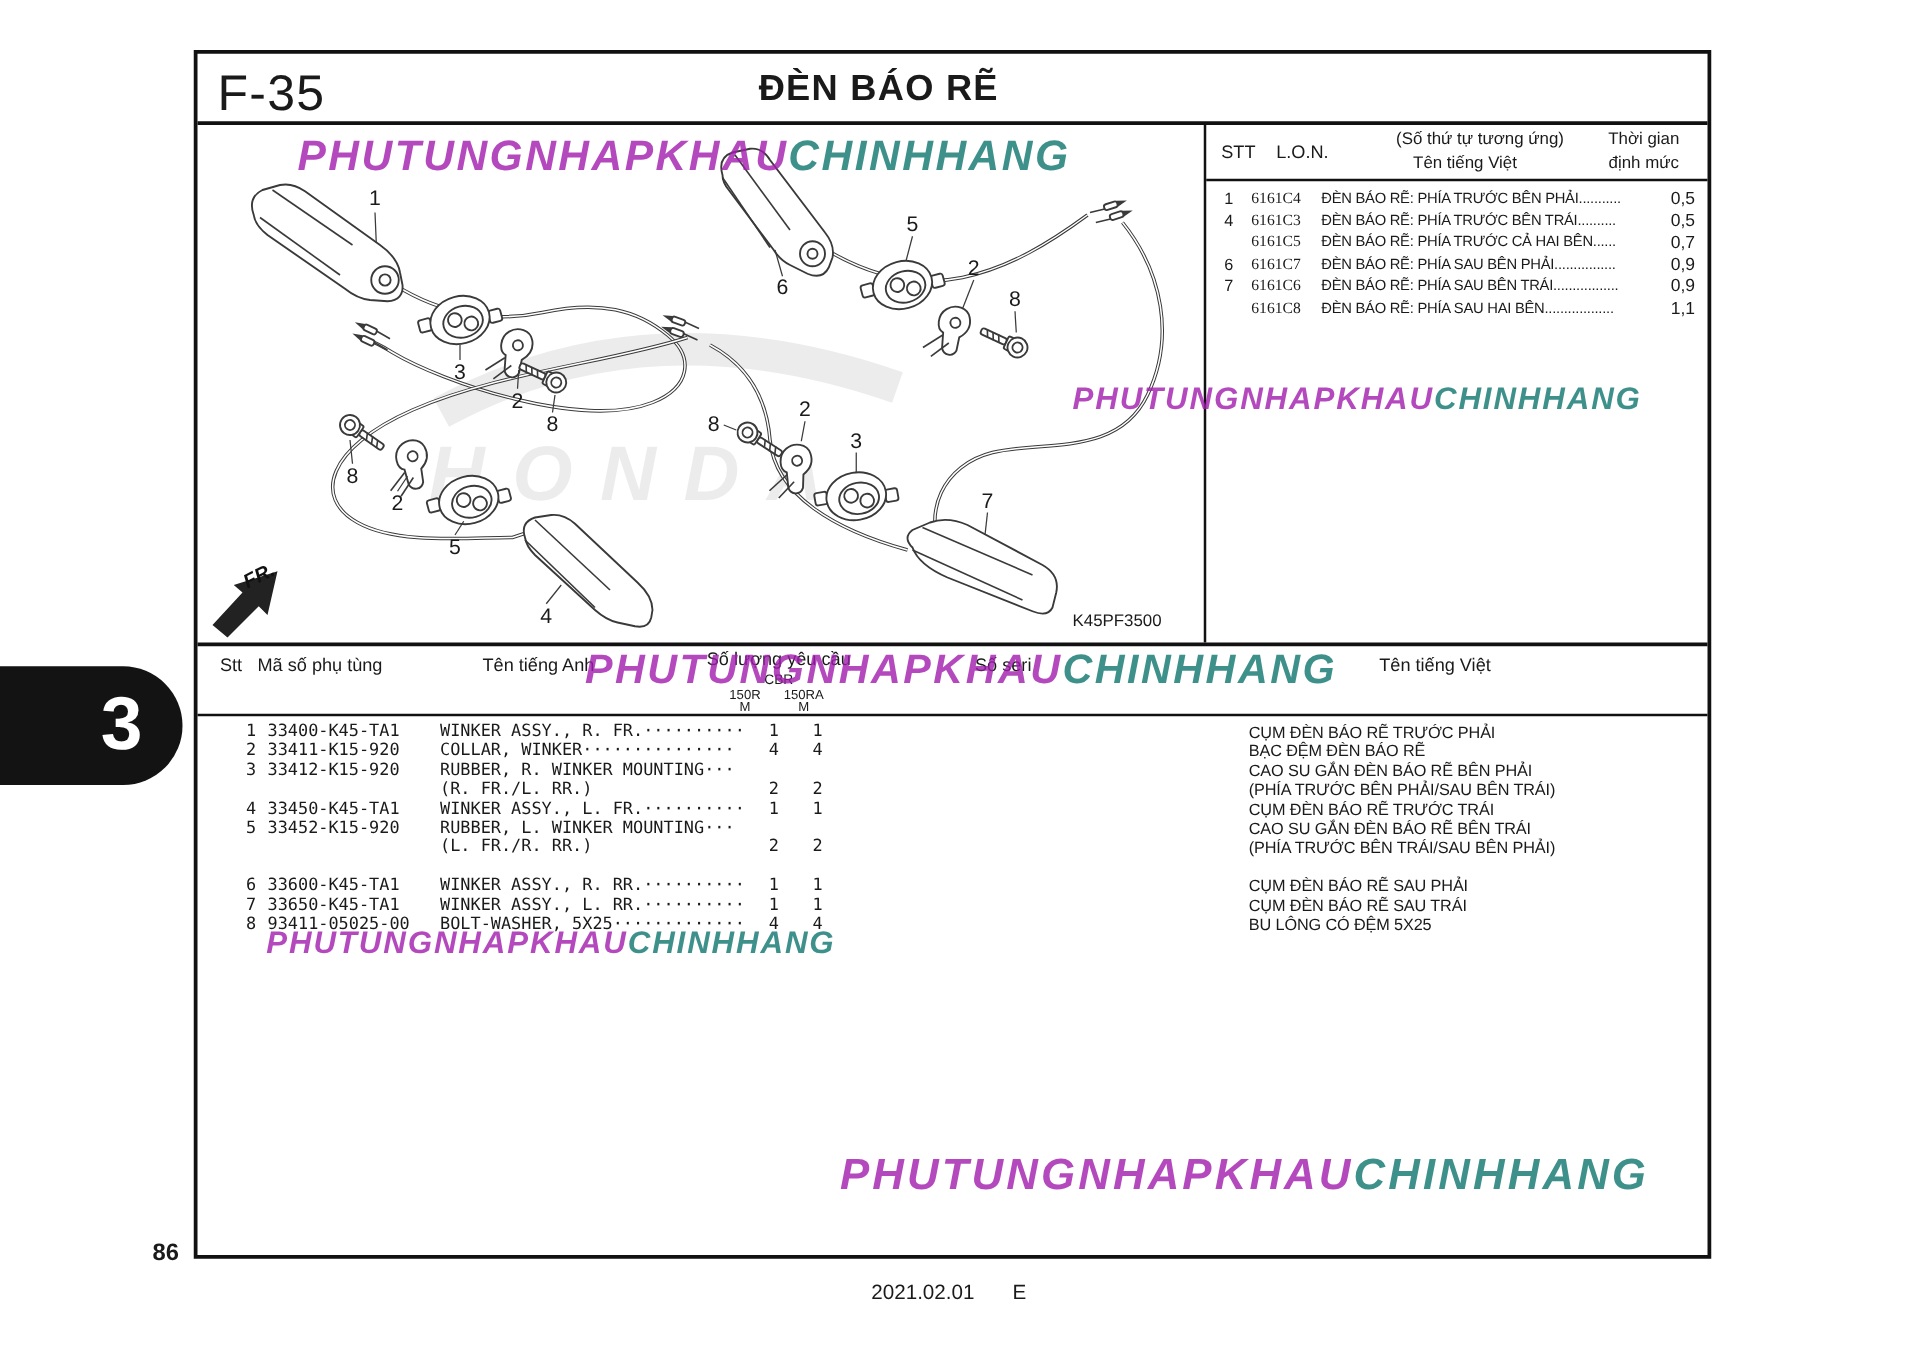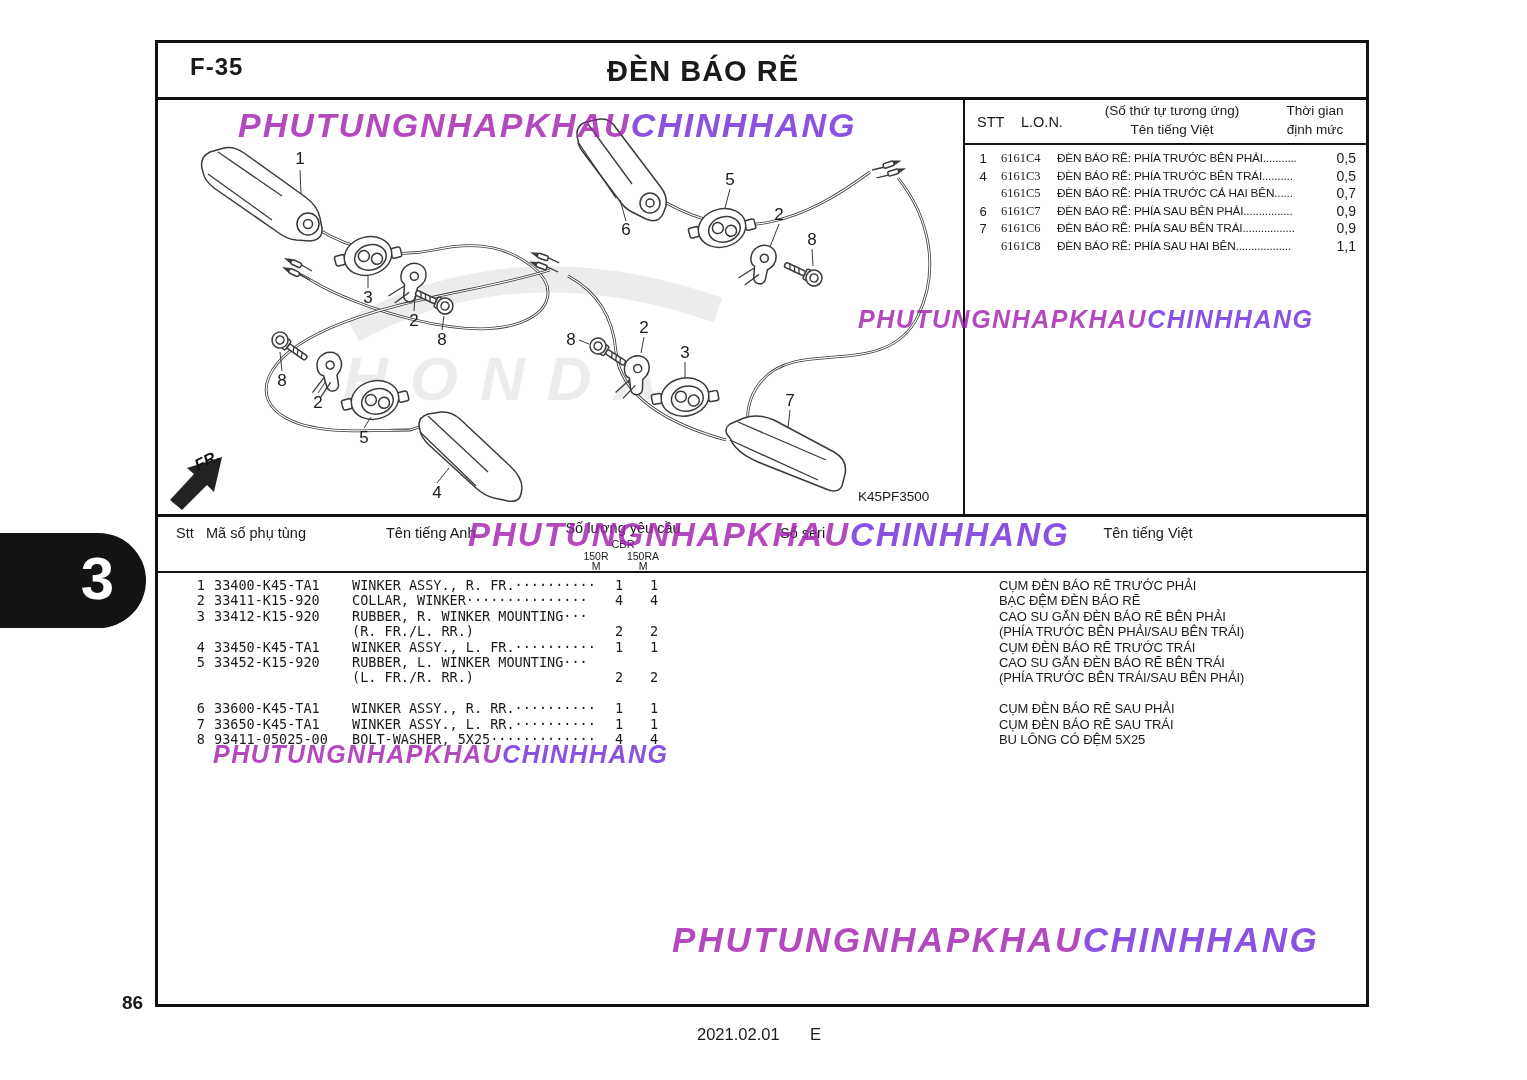--- a/index.html
+++ b/index.html
@@ -3,21 +3,21 @@
 <meta charset="utf-8">
 <style>
   html,body{margin:0;padding:0;background:#ffffff;}
   body{width:1527px;height:1080px;position:relative;font-family:"Liberation Sans",sans-serif;color:#1a1a1a;overflow:hidden;}
 
   
   .frame{position:absolute;left:155px;top:40px;width:1214px;height:967px;border:3px solid #111;box-sizing:border-box;background:#fff;}
 
   
   .title-band{position:relative;height:57px;border-bottom:3px solid #111;box-sizing:border-box;}
-  .page-code{position:absolute;left:16px;top:10px;font-size:24px;font-weight:bold;letter-spacing:1px;margin-left:16px;}
+  .page-code{position:absolute;left:16px;top:10px;font-size:40px;font-weight:normal;letter-spacing:1px;}
   .page-title{position:absolute;left:0;top:12px;width:1090px;text-align:center;font-size:29px;font-weight:bold;letter-spacing:1px;}
 
   
   .middle-row{display:flex;height:417px;border-bottom:3px solid #111;box-sizing:border-box;}
   .diagram-wrap{width:807px;position:relative;border-right:2px solid #111;box-sizing:border-box;}
   .diagram-wrap svg{display:block;}
 
   .right-panel{flex:1;position:relative;font-size:13px;}
   .rp-header{position:relative;height:45px;border-bottom:2px solid #111;box-sizing:border-box;}
   .rp-h{position:absolute;font-size:14.5px;}
@@ -41,21 +41,21 @@
   .pl-stt{display:inline-block;width:26px;text-align:right;}
   .pl-part{display:inline-block;margin-left:9px;width:128px;}
   .pl-en{display:inline-block;margin-left:10px;width:252px;}
   .pl-q1{display:inline-block;width:30px;text-align:center;}
   .pl-q2{display:inline-block;margin-left:5px;width:30px;text-align:center;}
   .pl-vi{position:absolute;left:820px;top:0;font-family:"Liberation Sans",sans-serif;font-size:13px;letter-spacing:-0.1px;}
 
   
   .wm{position:absolute;font-style:italic;font-weight:bold;white-space:nowrap;pointer-events:none;z-index:6;opacity:0.8;}
   .wm .g{color:#a21caf;}
-  .wm .r{color:#6d28d9;}
+  .wm .r{color:#0f766e;}
   .wm1{left:238px;top:106px;font-size:34px;letter-spacing:2px;}
   .wm2{left:858px;top:305px;font-size:25px;letter-spacing:1.5px;}
   .wm3{left:468px;top:516px;font-size:33px;letter-spacing:2px;}
   .wm4{left:213px;top:740px;font-size:25px;letter-spacing:1.5px;}
   .wm5{left:672px;top:920px;font-size:35px;letter-spacing:2.5px;}
 
   
   .tab3{position:absolute;left:0;top:533px;width:146px;height:95px;background:#131313;border-radius:0 48px 48px 0;z-index:7;color:#fff;font-size:60px;font-weight:bold;text-align:right;line-height:92px;padding-right:32px;box-sizing:border-box;}
   .pagenum{position:absolute;left:122px;top:992px;font-size:19px;font-weight:bold;z-index:8;}
   .footer-date{position:absolute;left:697px;top:1025px;font-size:16.5px;}
@@ -225,21 +225,21 @@
         </g>
 
         <text x="700" y="401" font-size="13.5" fill="#1a1a1a">K45PF3500</text>
       </svg>
     </div>
 
     <div class="right-panel">
       <div class="rp-header">
         <div class="rp-h" style="left:12px;top:14px;">STT</div>
         <div class="rp-h" style="left:56px;top:14px;">L.O.N.</div>
-        <div class="rp-h small" style="left:112px;width:190px;text-align:center;top:3px;">(Số thứ tự tương ứng)</div>
+        <div class="rp-h small" style="left:124px;width:190px;text-align:center;top:3px;">(Số thứ tự tương ứng)</div>
         <div class="rp-h small" style="left:112px;width:190px;text-align:center;top:22px;">Tên tiếng Việt</div>
         <div class="rp-h small" style="left:305px;width:90px;text-align:center;top:3px;">Thời gian</div>
         <div class="rp-h small" style="left:305px;width:90px;text-align:center;top:22px;">định mức</div>
       </div>
       <div class="rp-rows">
         <div class="rp-row">
             <span class="rp-stt">1</span>
             <span class="rp-lon">6161C4</span>
             <span class="rp-name">ĐÈN BÁO RẼ: PHÍA TRƯỚC BÊN PHẢI...........</span>
             <span class="rp-time">0,5</span>

